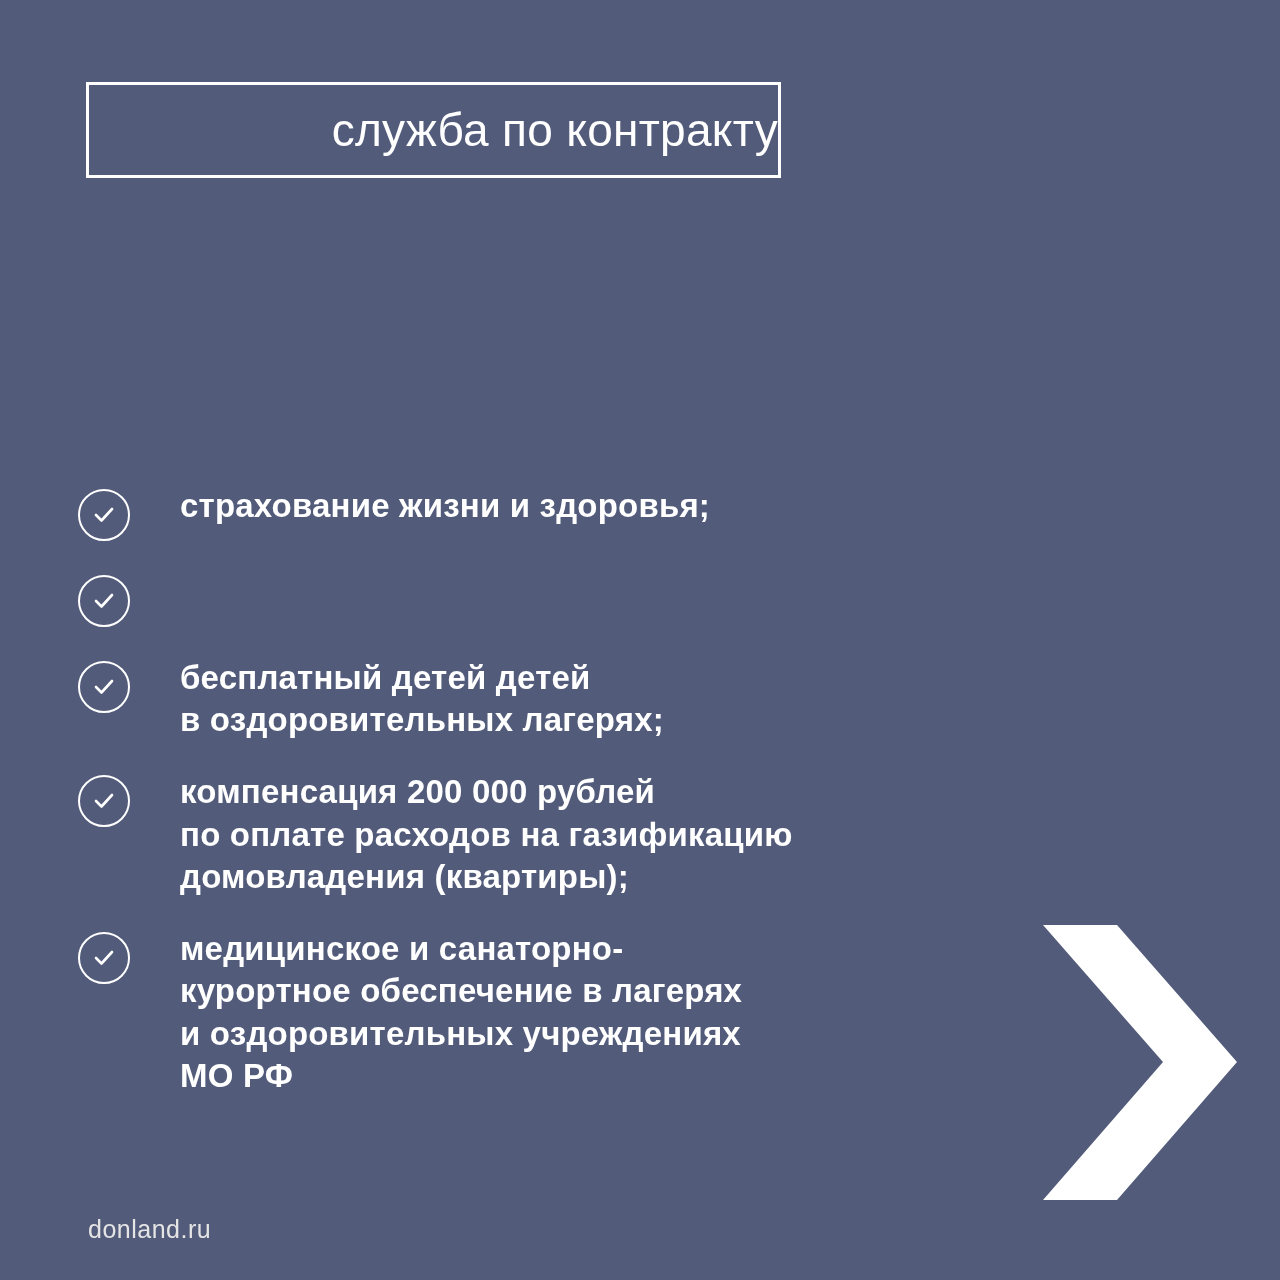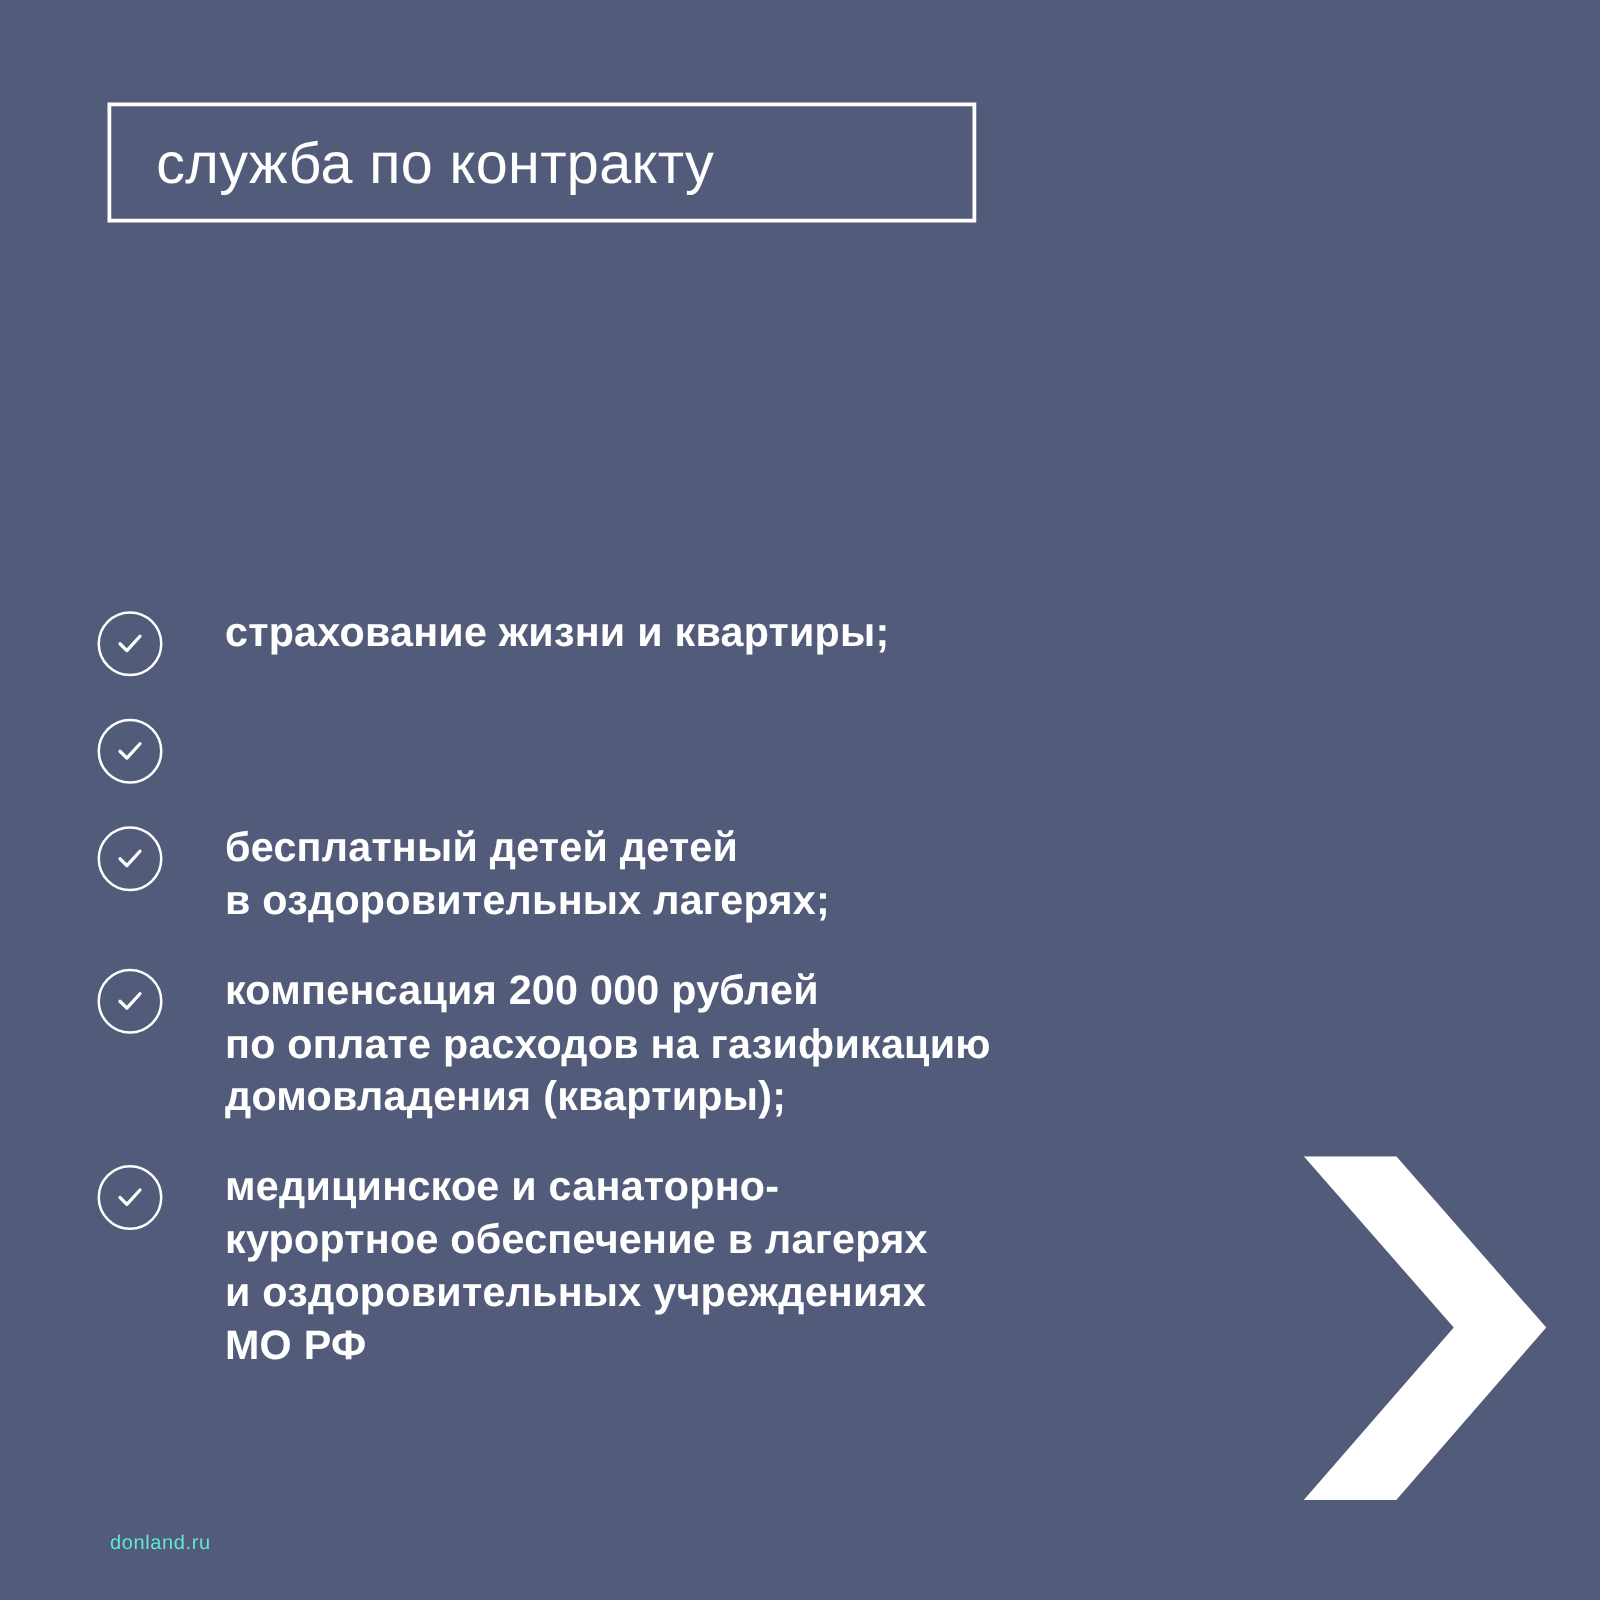--- a/index.html
+++ b/index.html
@@ -25,21 +25,22 @@
   .title-box {
     position: absolute;
     left: 86px;
     top: 82px;
     width: 695px;
     height: 96px;
     border: 3px solid #ffffff;
     box-sizing: border-box;
     display: flex;
     align-items: center;
-    padding-left: 36px;
+    padding-left: 20px;
+    justify-content: flex-end;
   }
   .title-text {
     color: #ffffff;
     font-size: 46px;
     line-height: 1;
     font-weight: 400;
     letter-spacing: 0.3px;
     white-space: nowrap;
   }
 
@@ -89,43 +90,43 @@
     top: 925px;
     width: 210px;
     height: 275px;
   }
 
   
   .footer-url {
     position: absolute;
     left: 88px;
     bottom: 36px;
-    color: #5eead4;
-    font-size: 16px;
+    color: #e5e5e5;
+    font-size: 25px;
     letter-spacing: 0.5px;
   }
 </style>
 </head>
 <body>
 
 <div class="slide">
 
   <div class="title-box">
     <div class="title-text">служба по контракту</div>
   </div>
 
   <div class="benefits">
 
     <div class="benefit-item">
       <span class="check-circle">
         <svg width="26" height="26" viewBox="0 0 26 26" aria-hidden="true">
           <polyline points="5,13 10.5,18.5 21,7" fill="none" stroke="#ffffff" stroke-width="2.6" stroke-linecap="round" stroke-linejoin="round"></polyline>
         </svg>
       </span>
-      <span class="benefit-text">страхование жизни и квартиры;</span>
+      <span class="benefit-text">страхование жизни и здоровья;</span>
     </div>
 
     <div class="benefit-item">
       <span class="check-circle">
         <svg width="26" height="26" viewBox="0 0 26 26" aria-hidden="true">
           <polyline points="5,13 10.5,18.5 21,7" fill="none" stroke="#ffffff" stroke-width="2.6" stroke-linecap="round" stroke-linejoin="round"></polyline>
         </svg>
       </span>
     </div>
 

